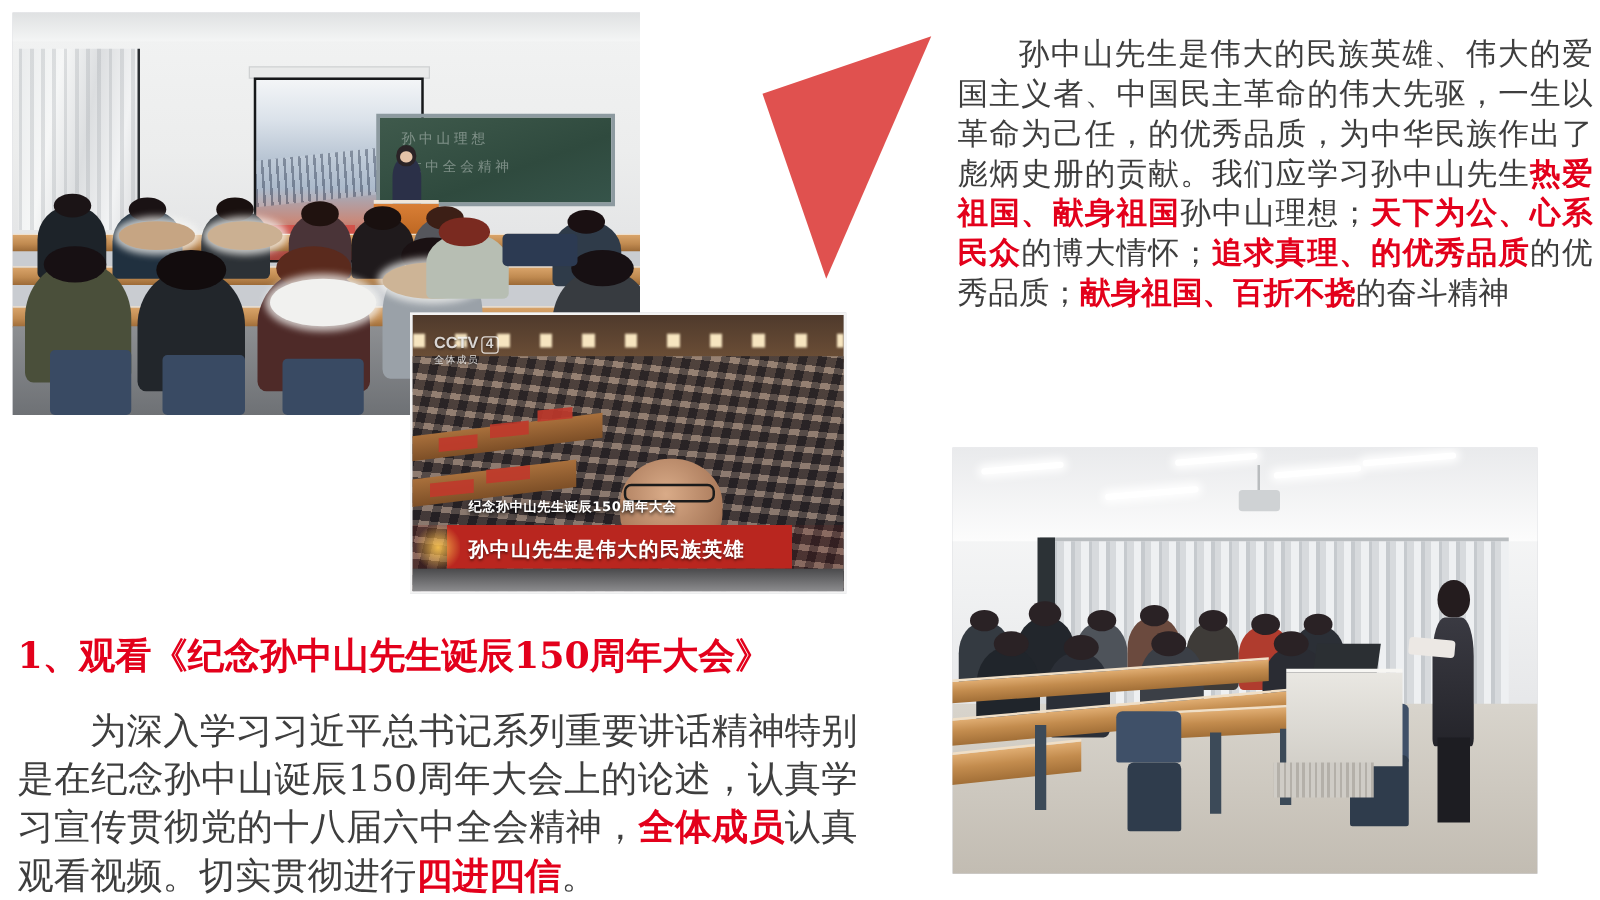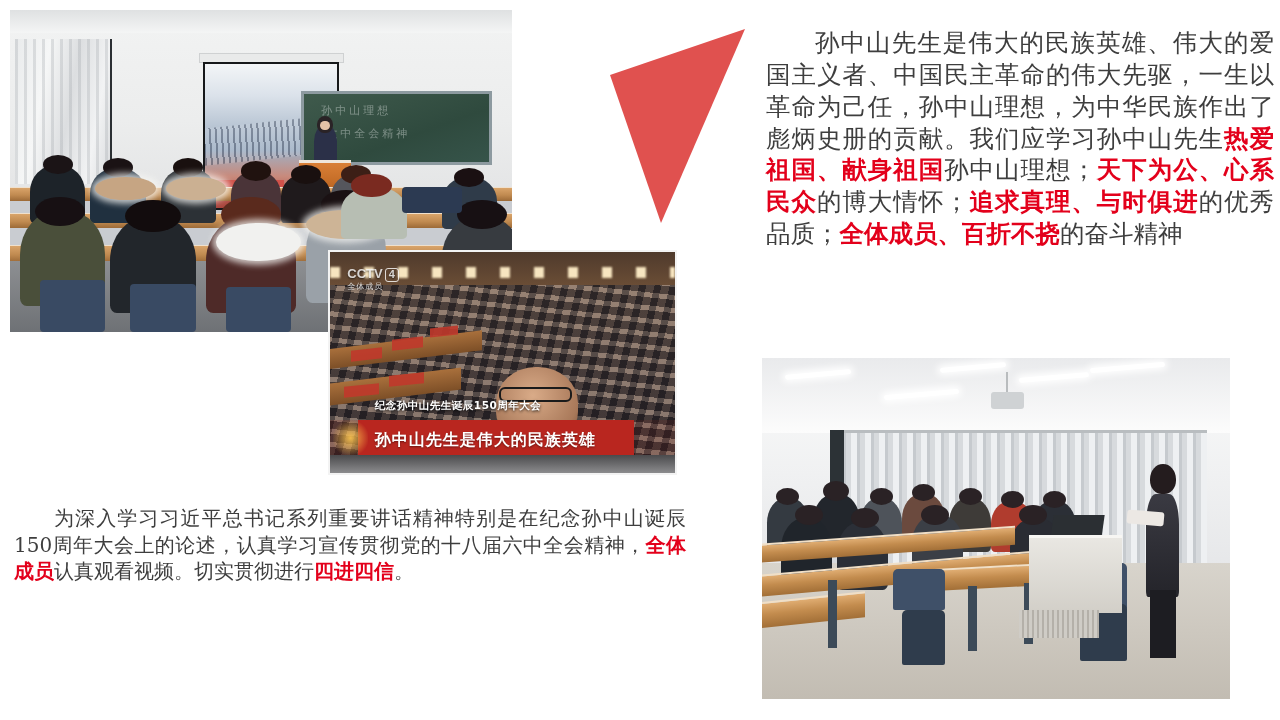--- a/index.html
+++ b/index.html
@@ -304,24 +304,24 @@
     font-size: 24.5px;
     line-height: 1.30;
     text-align: justify;
     text-indent: 2em;
   }
   #section2 .body .hl { color:#e3001b; font-weight:bold; }
 
   #section1 { left: 14px; top: 505px; width: 672px; }
   #section1 .heading { font-size: 29px; letter-spacing:0px; }
   #section1 .body {
-    margin-top: 0;
+    margin-top: 20px;
     color:#3e3e3e;
     font-family:"DejaVu Serif","Liberation Serif",serif;
-    font-size: 20px;
+    font-size: 29px;
     line-height: 1.33;
     text-align: justify;
     text-indent: 2em;
   }
   #section1 .body .hl { color:#e3001b; font-weight:bold; }
 </style>
 </head>
 <body>
 
 <div class="slide">
@@ -417,21 +417,21 @@
       <div class="ticker-main">孙中山先生是伟大的民族英雄</div>
       <div class="bottomstrip"></div>
     </div>
   </div>
 
   <svg id="accent-triangle" viewBox="0 0 160 215">
     <polygon points="10,55 145,9 61,203" fill="#e0514f"></polygon>
   </svg>
 
   <div class="txt-block" id="section2">
-    <div class="body"><span>孙中山先生是伟大的民族英雄、伟大的爱国主义者、中国民主革命的伟大先驱，一生以革命为己任，孙中山理想，为中华民族作出了彪炳史册的贡献。我们应学习孙中山先生</span><span class="hl">热爱祖国、献身祖国</span><span>孙中山理想；</span><span class="hl">天下为公、心系民众</span><span>的博大情怀；</span><span class="hl">追求真理、与时俱进</span><span>的优秀品质；</span><span class="hl">全体成员、百折不挠</span><span>的奋斗精神</span></div>
+    <div class="body"><span>孙中山先生是伟大的民族英雄、伟大的爱国主义者、中国民主革命的伟大先驱，一生以革命为己任，的优秀品质，为中华民族作出了彪炳史册的贡献。我们应学习孙中山先生</span><span class="hl">热爱祖国、献身祖国</span><span>孙中山理想；</span><span class="hl">天下为公、心系民众</span><span>的博大情怀；</span><span class="hl">追求真理、的优秀品质</span><span>的优秀品质；</span><span class="hl">献身祖国、百折不挠</span><span>的奋斗精神</span></div>
   </div>
 
   <div class="photo" id="photo-classroom">
     <div class="scene">
       <div class="cwall"></div>
       <div class="cceil"></div>
 
       <div class="tube" style="left:5%;  top:4%;  width:14%;"></div>
       <div class="tube" style="left:26%; top:10%; width:16%;"></div>
       <div class="tube" style="left:38%; top:2%;  width:14%;"></div>
@@ -486,16 +486,17 @@
       <div class="radiator"></div>
 
       <div class="speaker2-head"></div>
       <div class="speaker2-body"></div>
       <div class="speaker2-arm"></div>
       <div class="speaker2-legs"></div>
     </div>
   </div>
 
   <div class="txt-block" id="section1">
+    <div class="heading">1、观看《纪念孙中山先生诞辰150周年大会》</div>
     <div class="body"><span>为深入学习习近平总书记系列重要讲话精神特别是在纪念孙中山诞辰150周年大会上的论述，认真学习宣传贯彻党的十八届六中全会精神，</span><span class="hl">全体成员</span><span>认真观看视频。切实贯彻进行</span><span class="hl">四进四信</span><span>。</span></div>
   </div>
 
 </div>
 
 </body></html>

